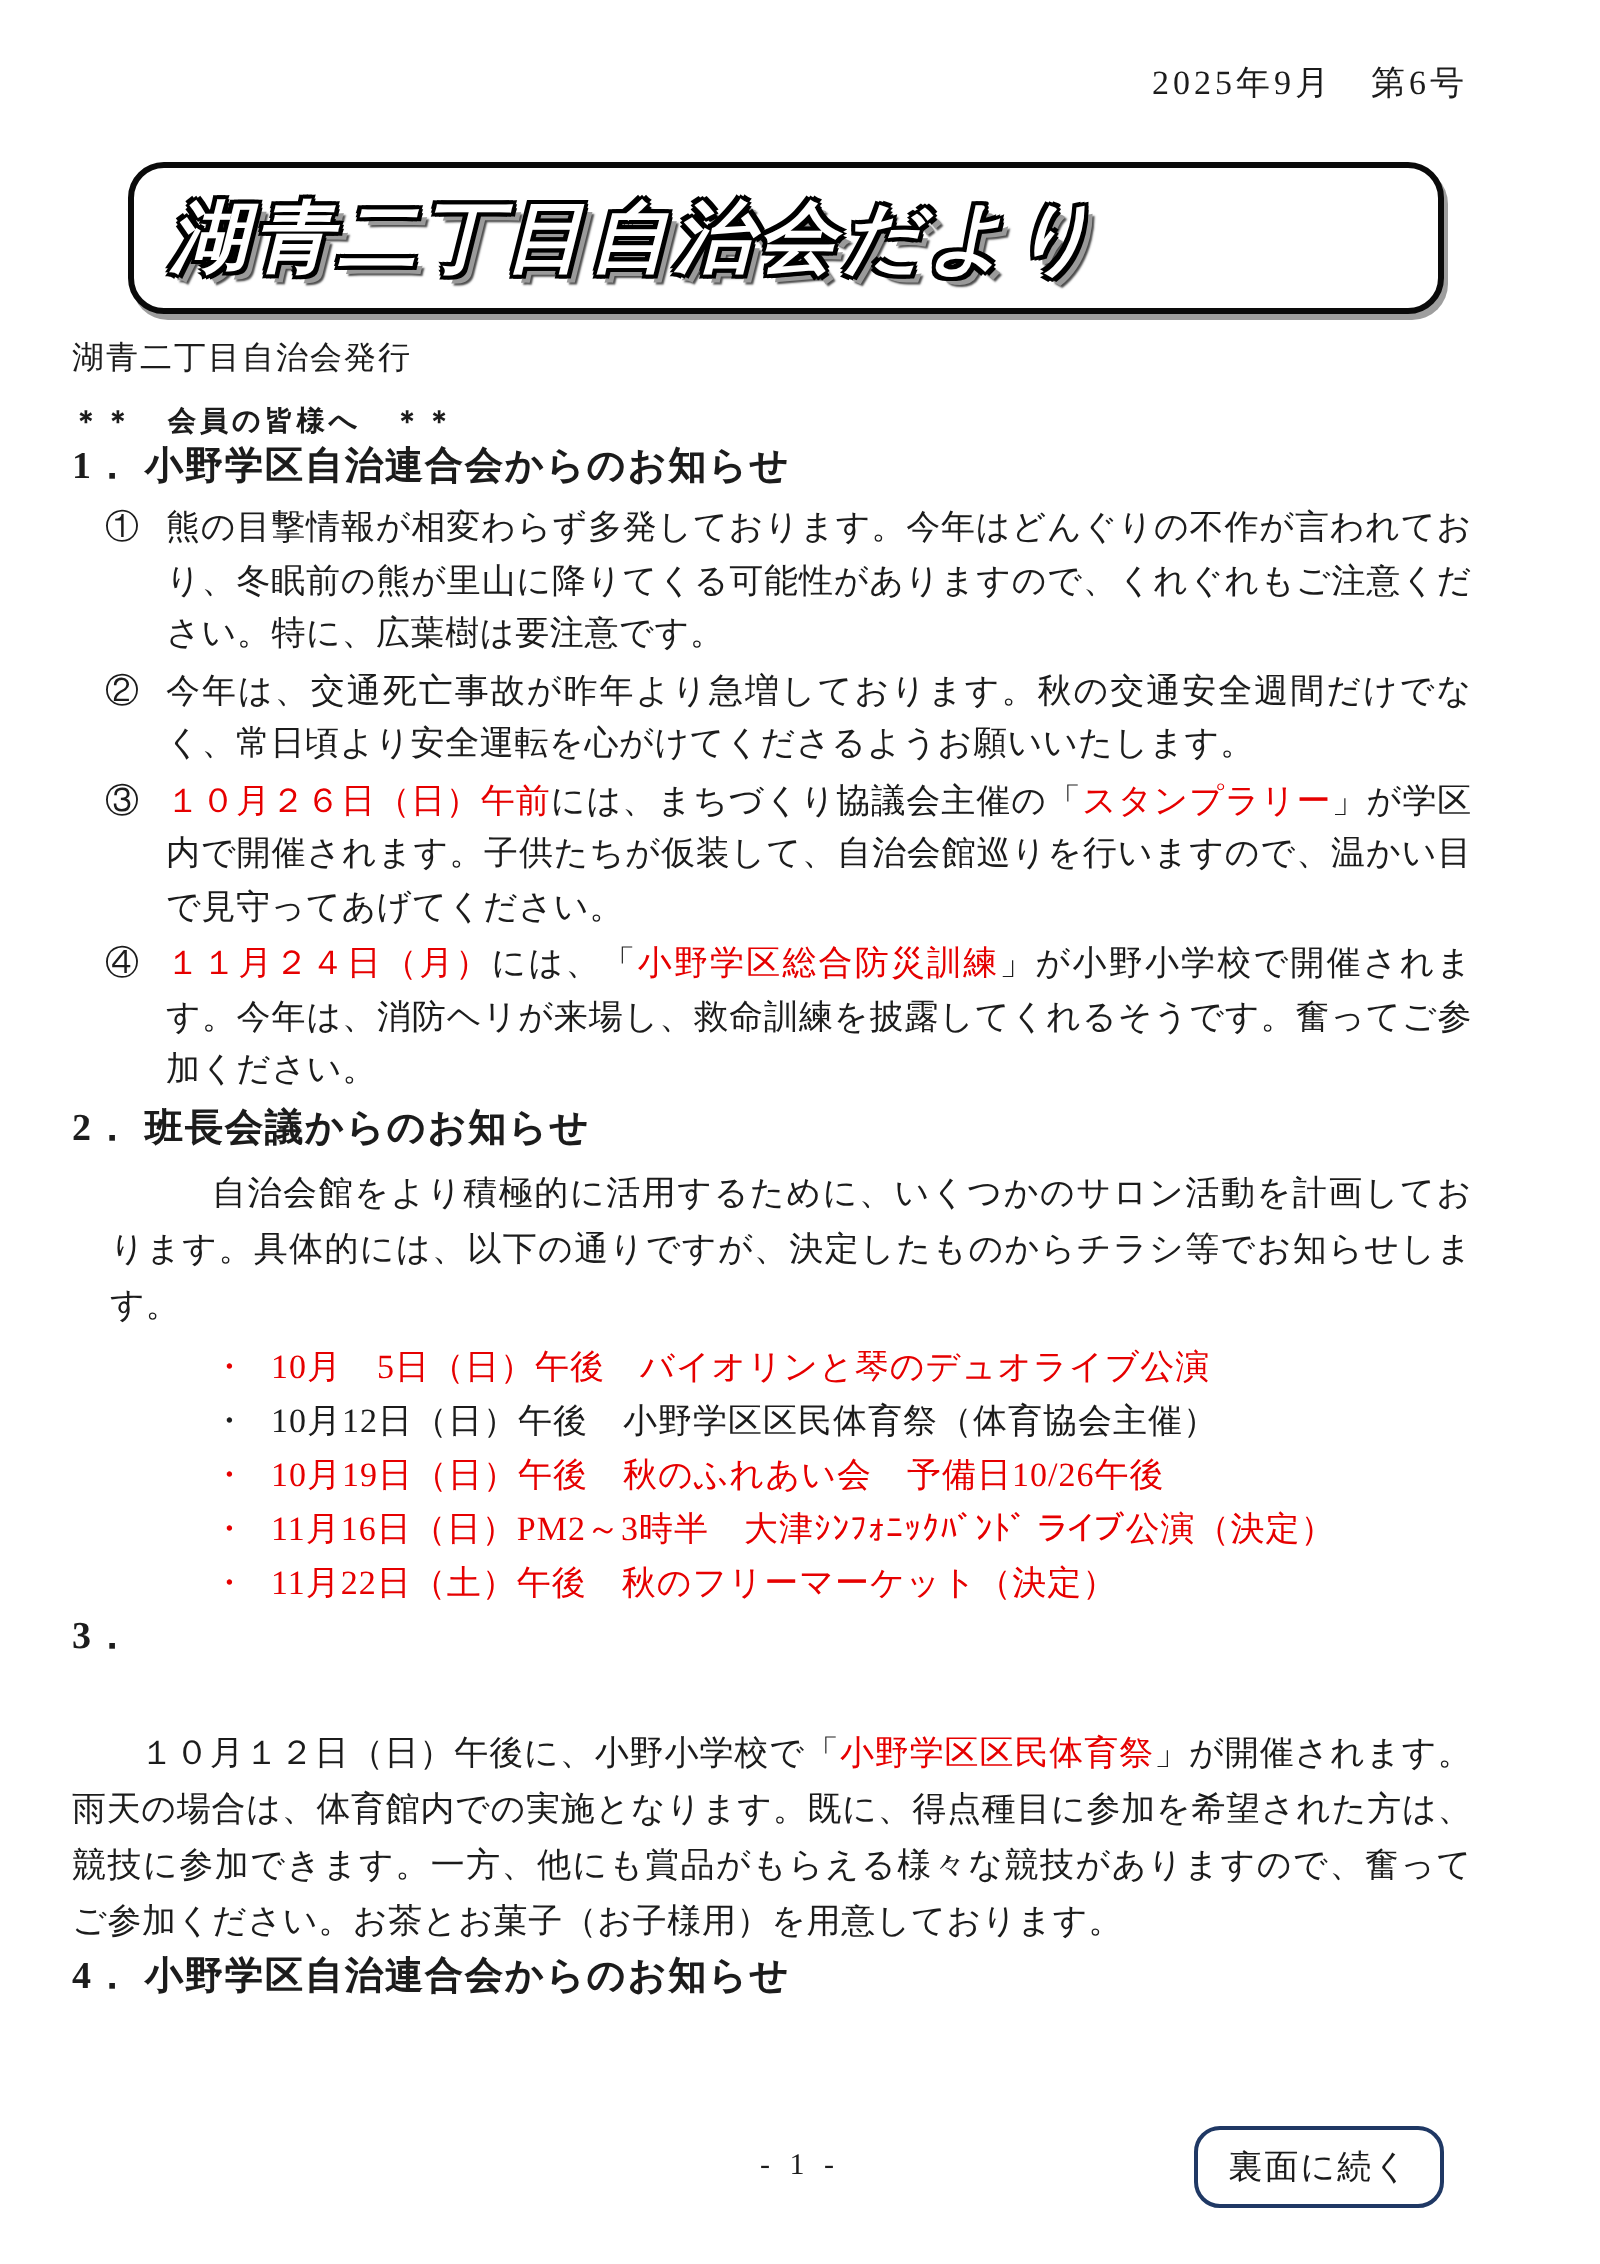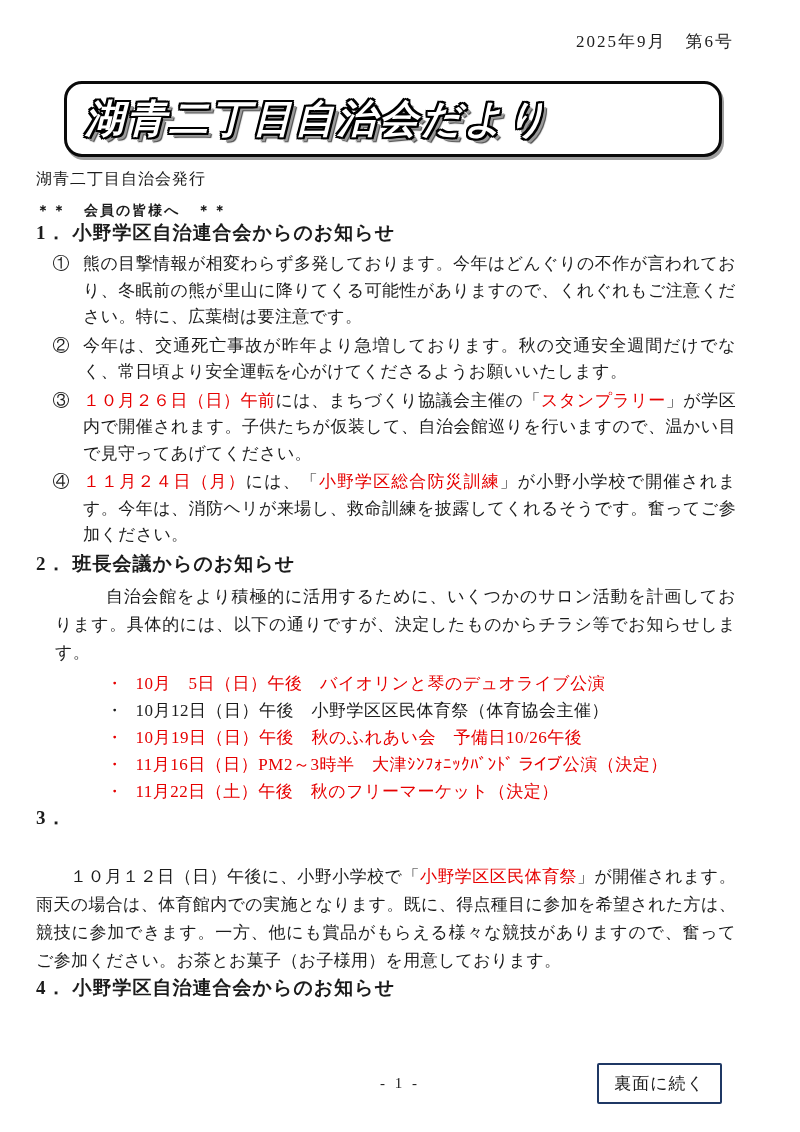--- a/index.html
+++ b/index.html
@@ -72,21 +72,21 @@
 
   .footer-page{
     position:absolute;left:0;right:0;bottom:40px;
     text-align:center;font-size:15px;
     font-family:"Liberation Serif","DejaVu Serif",serif;
     letter-spacing:3px;
   }
   .continue-box{
     position:absolute;right:78px;bottom:28px;
     border:2.5px solid var(--navy);
-    border-radius:2px;
+    border-radius:13px;
     padding:7px 15px;
     font-size:17px;letter-spacing:1px;
     background:#fff;
   }
 </style>
 </head>
 <body>
 
 <div class="page">
 

